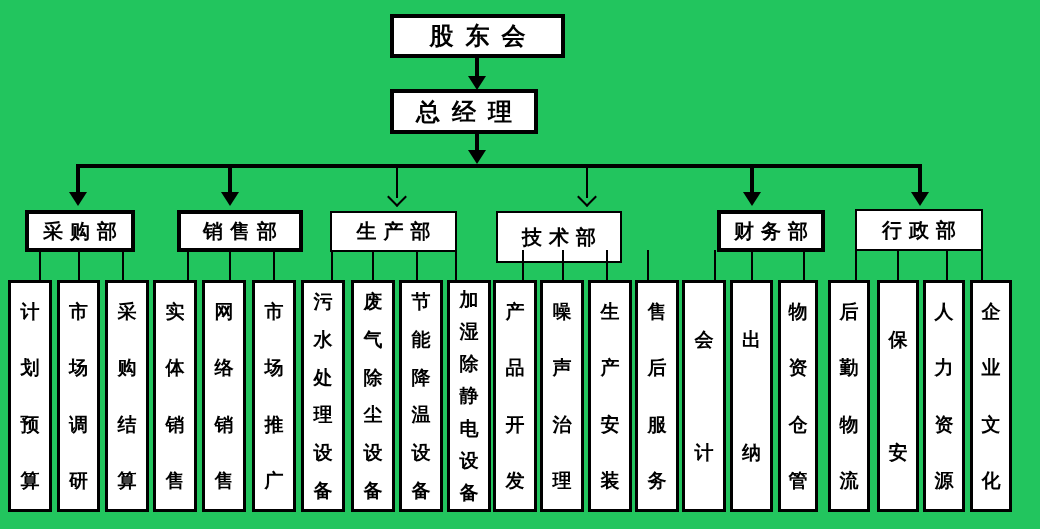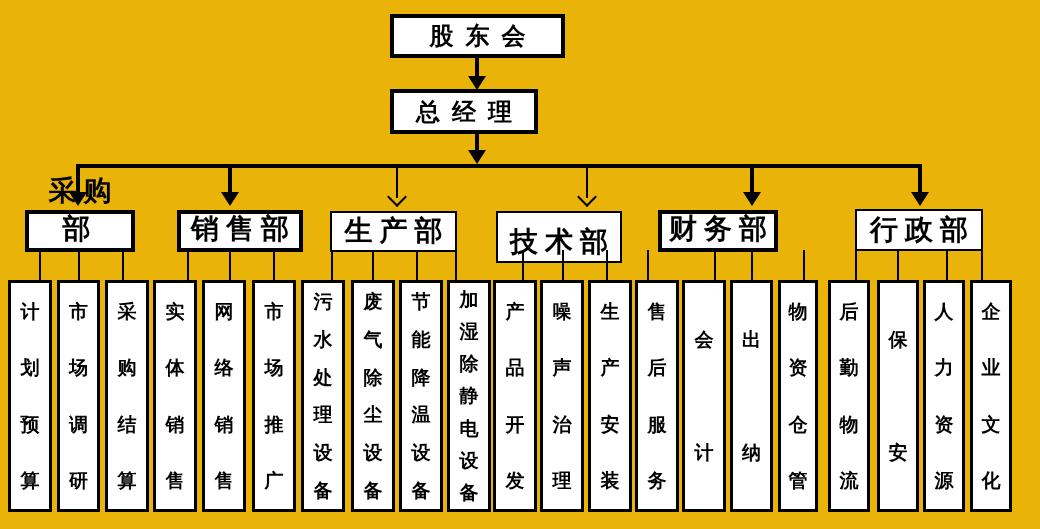--- a/index.html
+++ b/index.html
@@ -1,28 +1,28 @@
 <!DOCTYPE html>
 <html><head>
 <meta charset="utf-8">
 <style>
   html,body{margin:0;padding:0;background:#ffffff;}
   .canvas{
-    position:relative;width:1040px;height:529px;background:#eab308;
+    position:relative;width:1040px;height:529px;background:#22c55e;
     font-family:"DejaVu Sans",sans-serif;color:#000;overflow:hidden;
   }
   .box{
     position:absolute;box-sizing:border-box;background:#fff;
     display:flex;align-items:center;justify-content:center;
     font-weight:bold;text-align:center;
   }
   .thick{border:4px solid #000;}
   .thin{border:2px solid #000;}
   .top-box{font-size:24px;letter-spacing:12px;text-indent:12px;}
-  .dept-box{font-size:28px;letter-spacing:7px;text-indent:7px;align-items:flex-end;}
+  .dept-box{font-size:20px;letter-spacing:7px;text-indent:7px;}
   .vbox{
     position:absolute;top:280px;height:232px;box-sizing:border-box;
     border:3px solid #000;background:#fff;
   }
   .vlabel{
     display:flex;flex-direction:column;justify-content:space-around;
     align-items:center;height:100%;font-size:19px;font-weight:bold;line-height:1;
   }
   .vline,.hline{position:absolute;background:#000;}
   .arrow-head{
@@ -80,21 +80,21 @@
   </div>
   <div class="box thick dept-box" style="left:177px;top:210px;width:126px;height:42px">
     <span>销售部</span>
   </div>
   <div class="box thin dept-box" style="left:330px;top:211px;width:127px;height:41px">
     <span>生产部</span>
   </div>
   <div class="box thin dept-box" style="left:496px;top:211px;width:126px;height:52px">
     <span>技术部</span>
   </div>
-  <div class="box thick dept-box" style="left:658px;top:210px;width:120px;height:42px">
+  <div class="box thick dept-box" style="left:717px;top:210px;width:108px;height:42px">
     <span>财务部</span>
   </div>
   <div class="box thin dept-box" style="left:855px;top:209px;width:128px;height:42px">
     <span>行政部</span>
   </div>
 
   <div class="vline" style="left:39px;top:250px;width:2px;height:30px"></div>
   <div class="vline" style="left:78px;top:250px;width:2px;height:30px"></div>
   <div class="vline" style="left:122px;top:250px;width:2px;height:30px"></div>
 

